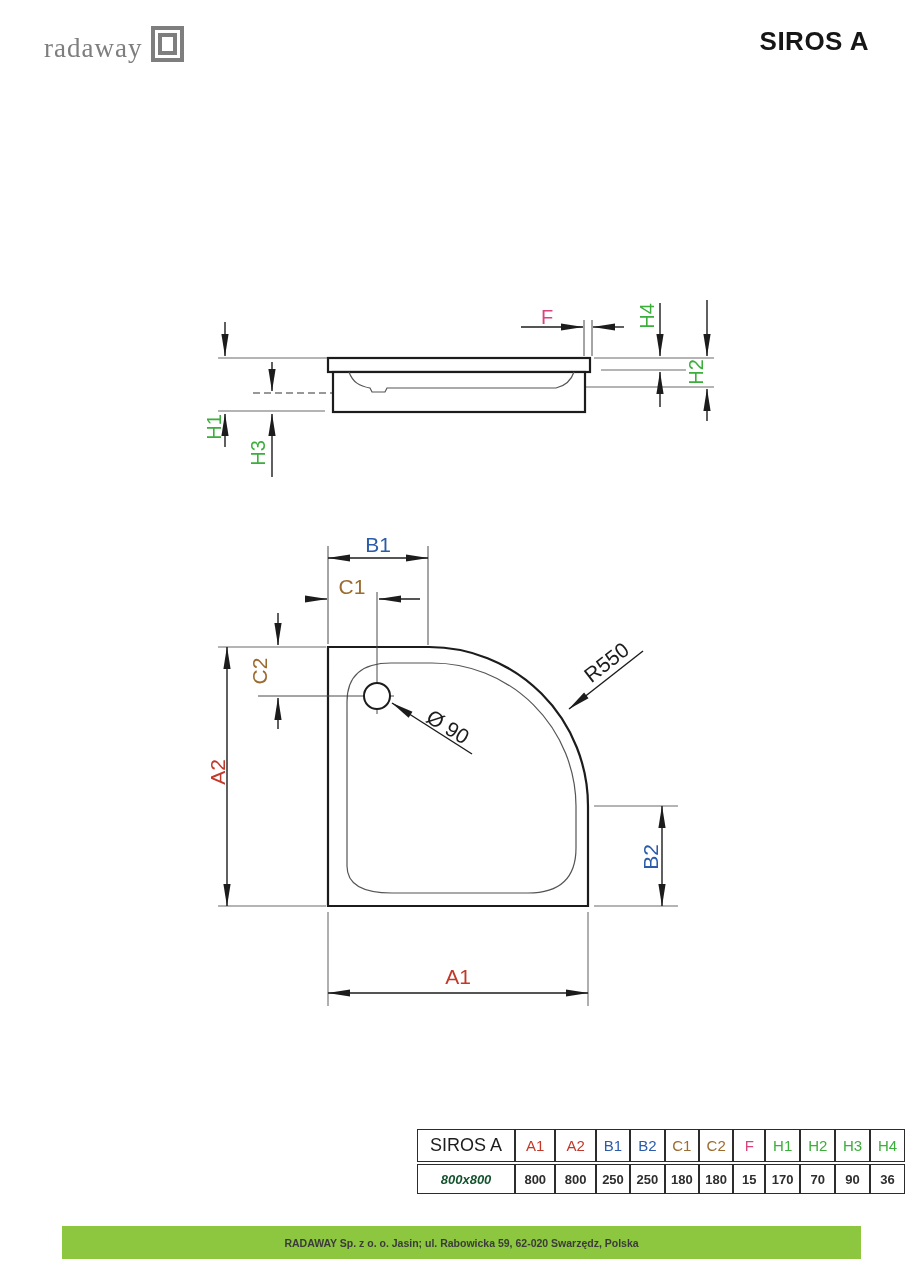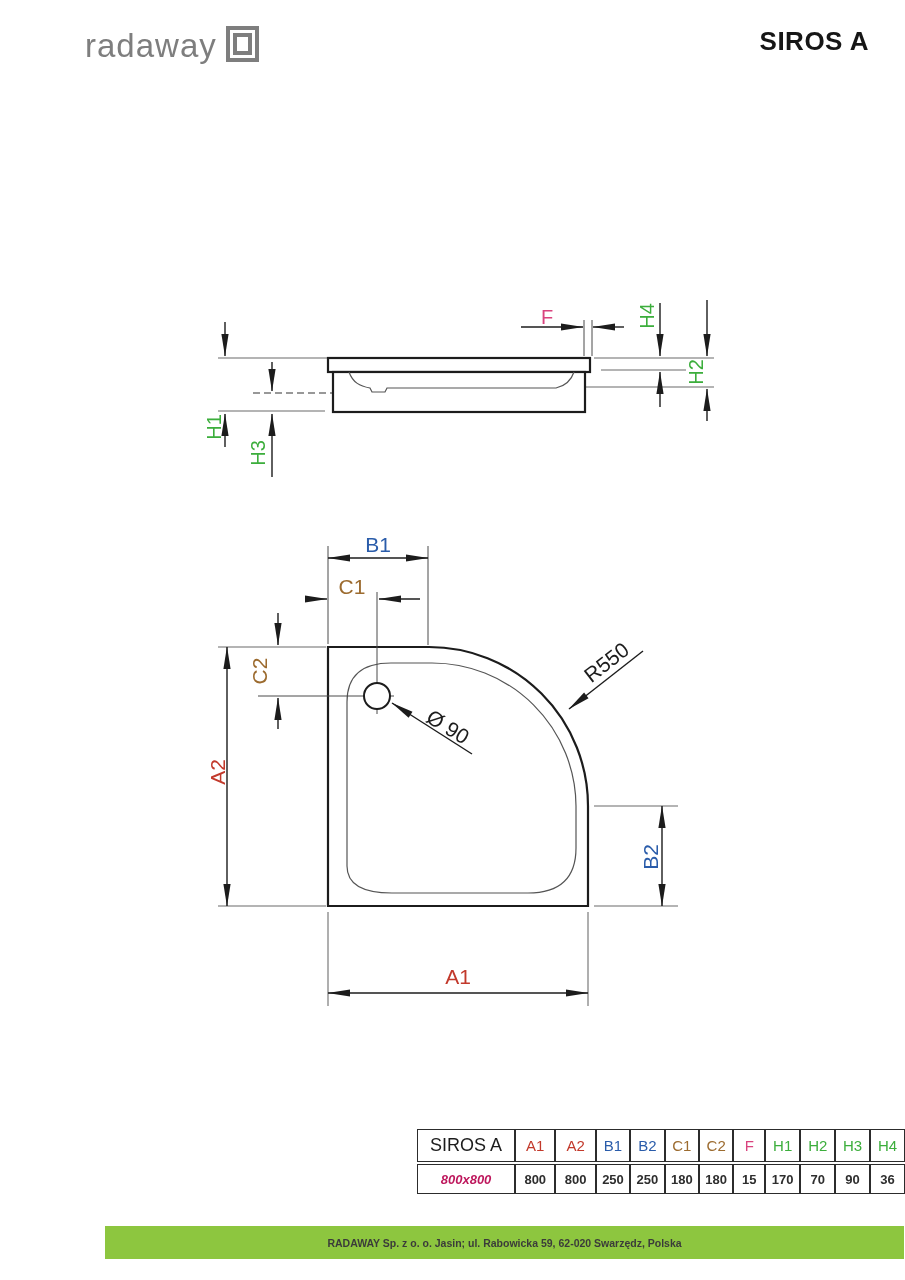--- a/index.html
+++ b/index.html
@@ -1,22 +1,22 @@
 <!DOCTYPE html>
 <html><head>
 <meta charset="utf-8">
 <style>
   html,body{margin:0;padding:0;background:#ffffff;}
   .page{position:relative;width:905px;height:1280px;background:#fff;overflow:hidden;
         font-family:"Liberation Sans",sans-serif;}
 
   
   .logo{position:absolute;left:44px;top:26px;display:flex;align-items:flex-end;gap:9px;}
-  .logo-text{font-family:Liberation Sans, sans-serif;font-size:33px;line-height:1;
-             color:#7e7e7e;letter-spacing:1px;margin-left:41px;}
+  .logo-text{font-family:Liberation Serif, serif;font-size:27px;line-height:1;
+             color:#7e7e7e;letter-spacing:1px;}
   .logo-mark{width:33px;height:36px;border:4px solid #7e7e7e;box-sizing:border-box;
              display:flex;align-items:center;justify-content:center;}
   .logo-mark-inner{width:19px;height:22px;border:4px solid #7e7e7e;box-sizing:border-box;}
   .page-title{position:absolute;right:36px;top:26px;font-size:26px;font-weight:bold;
               color:#161616;letter-spacing:0.5px;}
 
   
   .drawing{position:absolute;left:0;top:0;}
   .drawing text{font-family:"Liberation Sans",sans-serif;}
   .ext{stroke:#9b9b9b;stroke-width:1.6;fill:none;}
@@ -28,32 +28,32 @@
   .med{stroke:#1c1c1c;stroke-width:2;fill:#ffffff;}
   .lblA{fill:#c2392b;}.lblB{fill:#2a5caa;}.lblC{fill:#9c6b2f;}
   .lblF{fill:#d9437e;}.lblH{fill:#3cae3c;}.lblK{fill:#1c1c1c;}
 
   
   .tbl{position:absolute;left:417px;top:1127px;border-collapse:separate;border-spacing:0 2px;}
   .tbl th,.tbl td{border:1.6px solid #2c2c2c;text-align:center;background:#fff;padding:0 1px;font-weight:bold;}
   .tbl th{height:31px;font-weight:normal;font-size:15px;}
   .tbl th.name{width:101px;font-size:18px;color:#1c1c1c;}
   .tbl td{height:28px;font-size:13px;color:#2e2e2e;}
-  .tbl td.name{font-weight:bold;font-style:italic;color:#be185d;}
+  .tbl td.name{font-weight:bold;font-style:italic;color:#14532d;}
   .tbl th:nth-child(2),.tbl th:nth-child(3){color:#c2392b;width:39px;}
   .tbl th:nth-child(4),.tbl th:nth-child(5){color:#2a5caa;width:32px;}
   .tbl th:nth-child(6),.tbl th:nth-child(7){color:#9c6b2f;width:32px;}
   .tbl th:nth-child(8){color:#d9437e;width:30px;}
   .tbl th:nth-child(9),.tbl th:nth-child(10),
   .tbl th:nth-child(11),.tbl th:nth-child(12){color:#3cae3c;width:33px;}
 
   
   .footer{position:absolute;left:62px;top:1226px;width:799px;height:33px;background:#8dc63f;
           display:flex;flex-direction:column;align-items:center;justify-content:center;
-          font-size:10.5px;font-weight:bold;color:#3b3b3a;line-height:14px;margin-left:43px;}
+          font-size:10.5px;font-weight:bold;color:#3b3b3a;line-height:14px;}
 </style>
 </head>
 <body>
 
 <div class="page">
 
   <div class="logo">
     <span class="logo-text">radaway</span>
     <span class="logo-mark">
       <span class="logo-mark-inner"></span>

